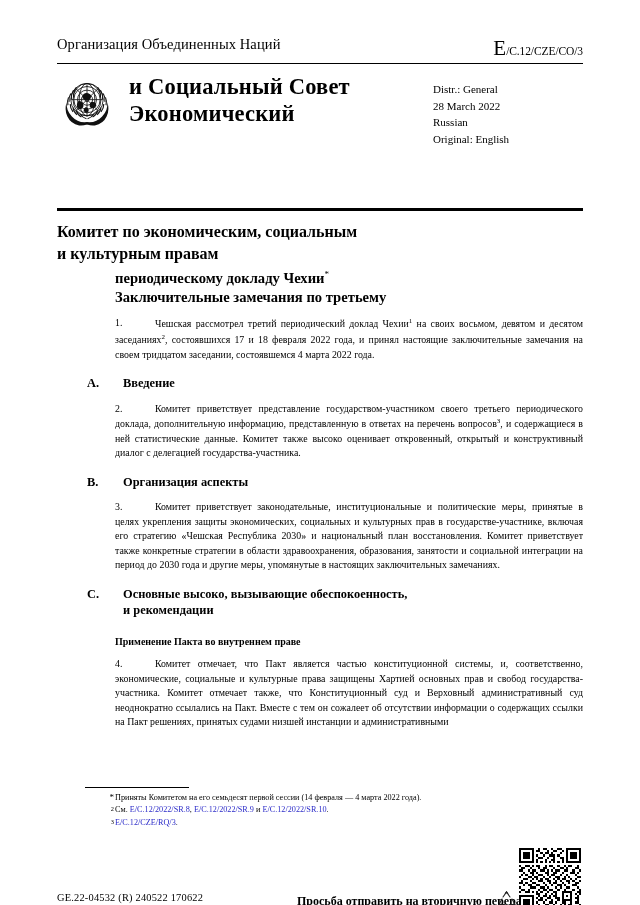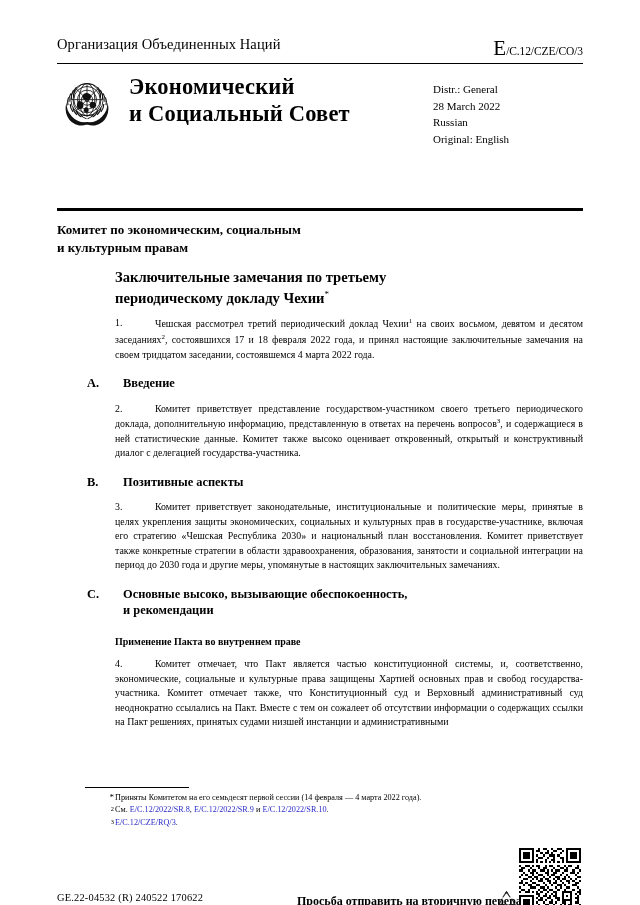--- a/index.html
+++ b/index.html
@@ -104,21 +104,21 @@
     background: #000;
   }
 
   
   .committee {
     position: absolute;
     left: 57px;
     top: 221px;
     width: 420px;
     font-weight: bold;
-    font-size: 13px;
+    font-size: 16px;
     line-height: 1.38;
   }
 
   
   .doc-title {
     position: absolute;
     left: 115px;
     top: 268px;
     width: 400px;
     font-weight: bold;
@@ -321,43 +321,43 @@
             <path d="M80 52 q0 8 -5 14"></path>
               <path d="M75 58 q-1 8 -7 13"></path>
             <path d="M69 64 q-2 7 -9 11"></path>
               <path d="M62 70 q-4 6 -11 8"></path>
           </g>
           <path d="M43 86 h14 v2.5 h-14z"></path>
         </g>
       </svg>
 
       <div class="mast-title">
+        <div>и Социальный Совет</div>
         <div>Экономический</div>
-        <div>и Социальный Совет</div>
       </div>
 
       <div class="distr">
         <div>Distr.: General</div>
         <div>28 March 2022</div>
         <div>Russian</div>
         <div>Original: English</div>
       </div>
     </div>
   </div>
 
   <div class="heavy-rule"></div>
 
   <div class="committee">
     <div>Комитет по экономическим, социальным</div>
     <div>и культурным правам</div>
   </div>
 
   <div class="doc-title">
+    <div><span>периодическому докладу Чехии</span><sup>*</sup></div>
     <div>Заключительные замечания по третьему</div>
-    <div><span>периодическому докладу Чехии</span><sup>*</sup></div>
   </div>
 
   <div class="content">
 
     <div class="para">
       <span class="num">1.</span>
       <span class="ptext"><span>Чешская рассмотрел третий периодический доклад Чехии</span><sup>1</sup><span> на своих восьмом, девятом и десятом заседаниях</span><sup>2</sup><span>, состоявшихся 17 и 18 февраля 2022 года, и принял настоящие заключительные замечания на своем тридцатом заседании, состоявшемся 4 марта 2022 года.</span></span>
     </div>
 
     <div class="sec-head">
@@ -365,21 +365,21 @@
       <span class="htext">Введение</span>
     </div>
 
     <div class="para">
       <span class="num">2.</span>
       <span class="ptext"><span>Комитет приветствует представление государством-участником своего третьего периодического доклада, дополнительную информацию, представленную в ответах на перечень вопросов</span><sup>3</sup><span>, и содержащиеся в ней статистические данные. Комитет также высоко оценивает откровенный, открытый и конструктивный диалог с делегацией государства-участника.</span></span>
     </div>
 
     <div class="sec-head">
       <span class="letter">B.</span>
-      <span class="htext">Позитивные аспекты</span>
+      <span class="htext">Организация аспекты</span>
     </div>
 
     <div class="para">
       <span class="num">3.</span>
       <span class="ptext">Комитет приветствует законодательные, институциональные и политические меры, принятые в целях укрепления защиты экономических, социальных и культурных прав в государстве-участнике, включая его стратегию «Чешская Республика 2030» и национальный план восстановления. Комитет приветствует также конкретные стратегии в области здравоохранения, образования, занятости и социальной интеграции на период до 2030 года и другие меры, упомянутые в настоящих заключительных замечаниях.</span>
     </div>
 
     <div class="sec-head">
       <span class="letter">C.</span>
       <span class="htext">

